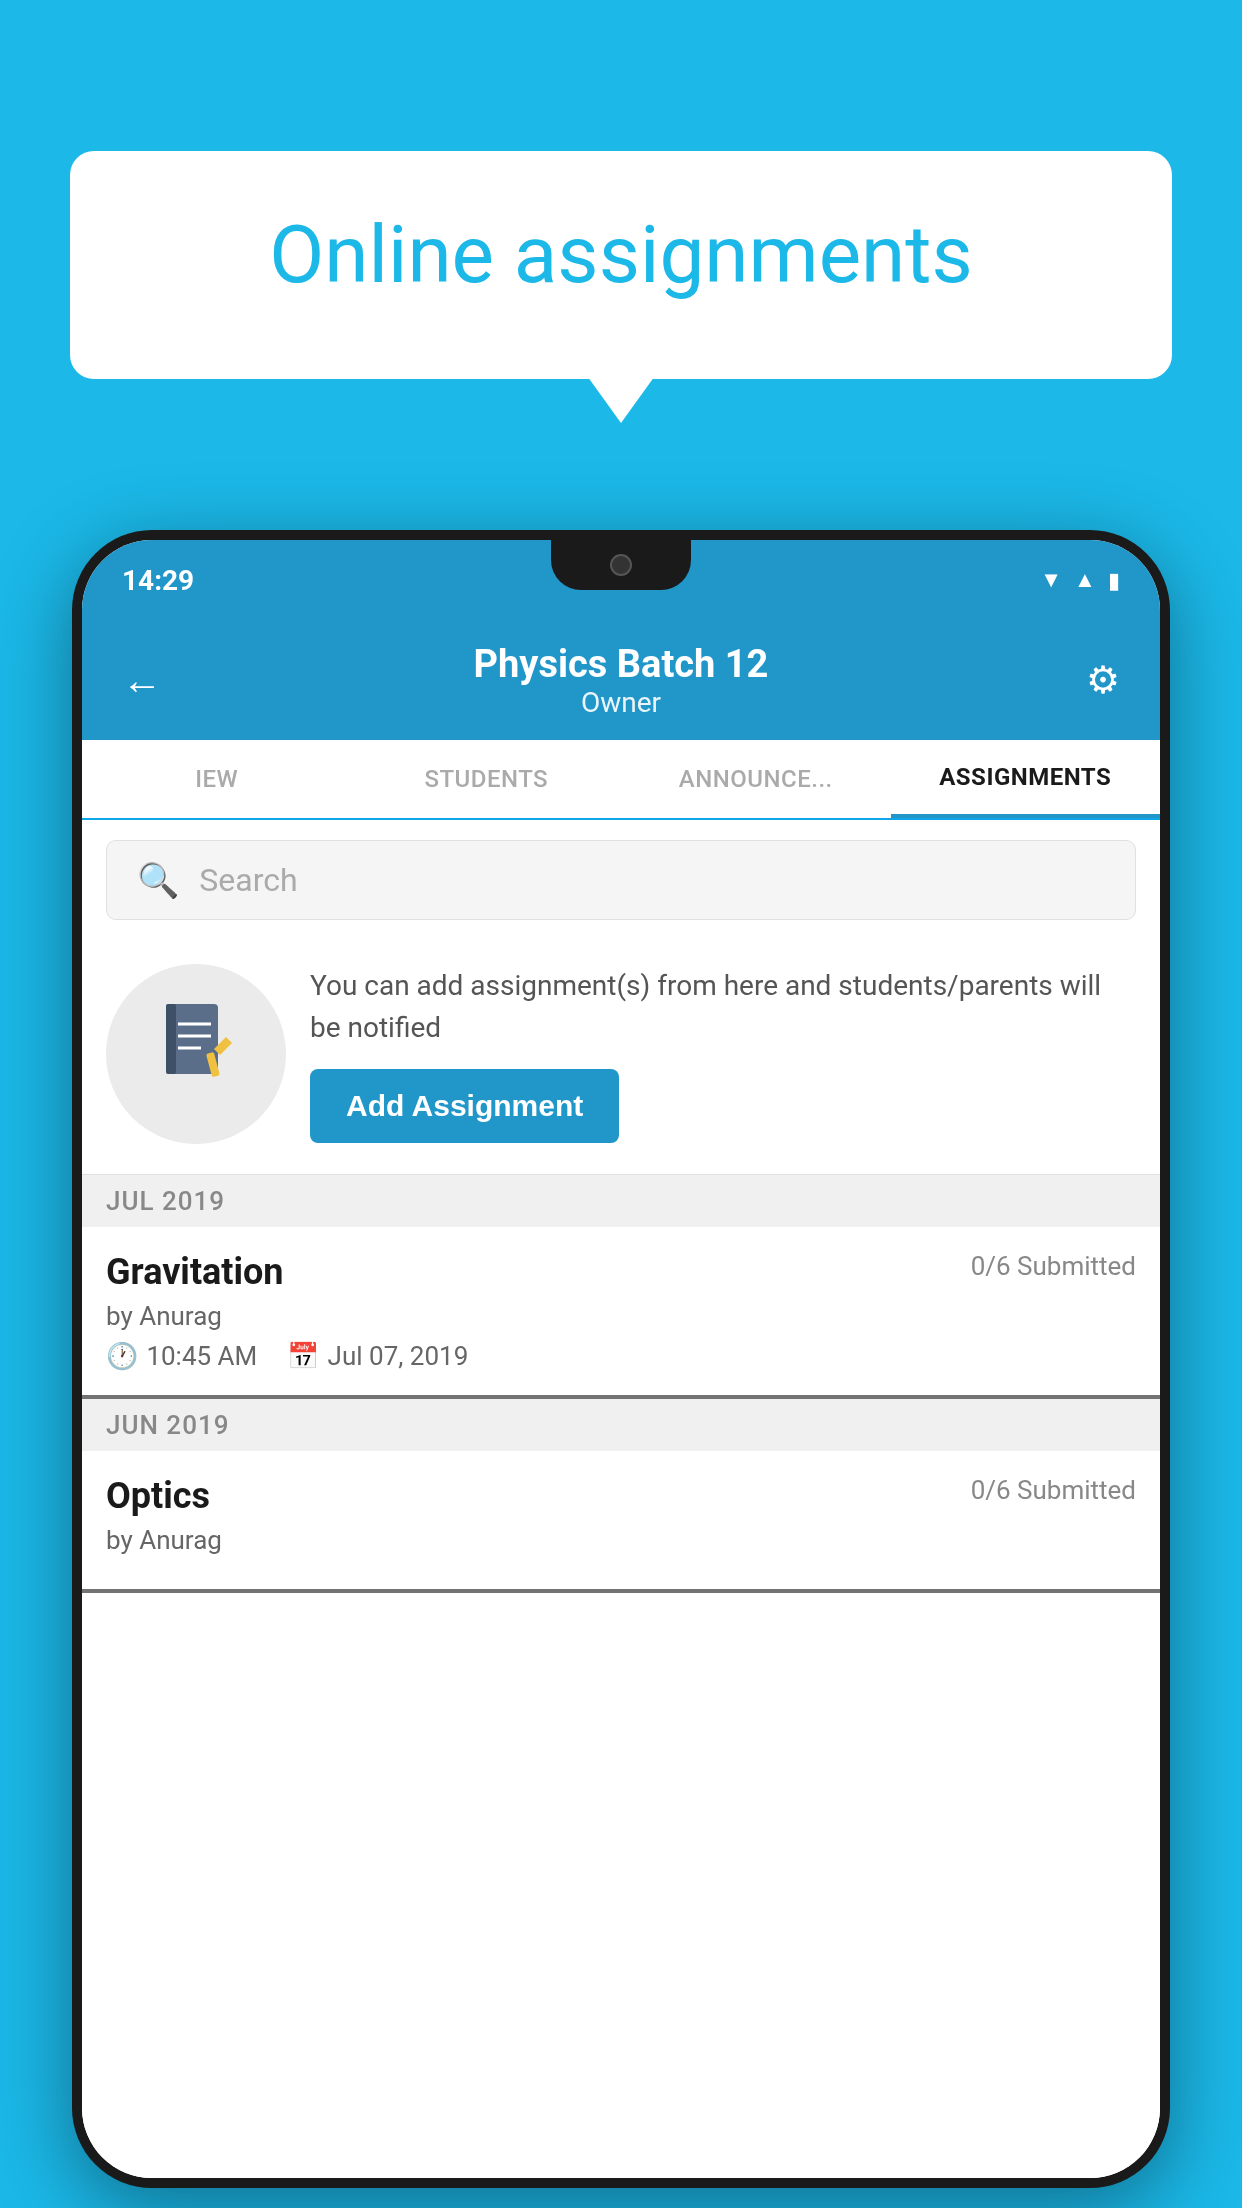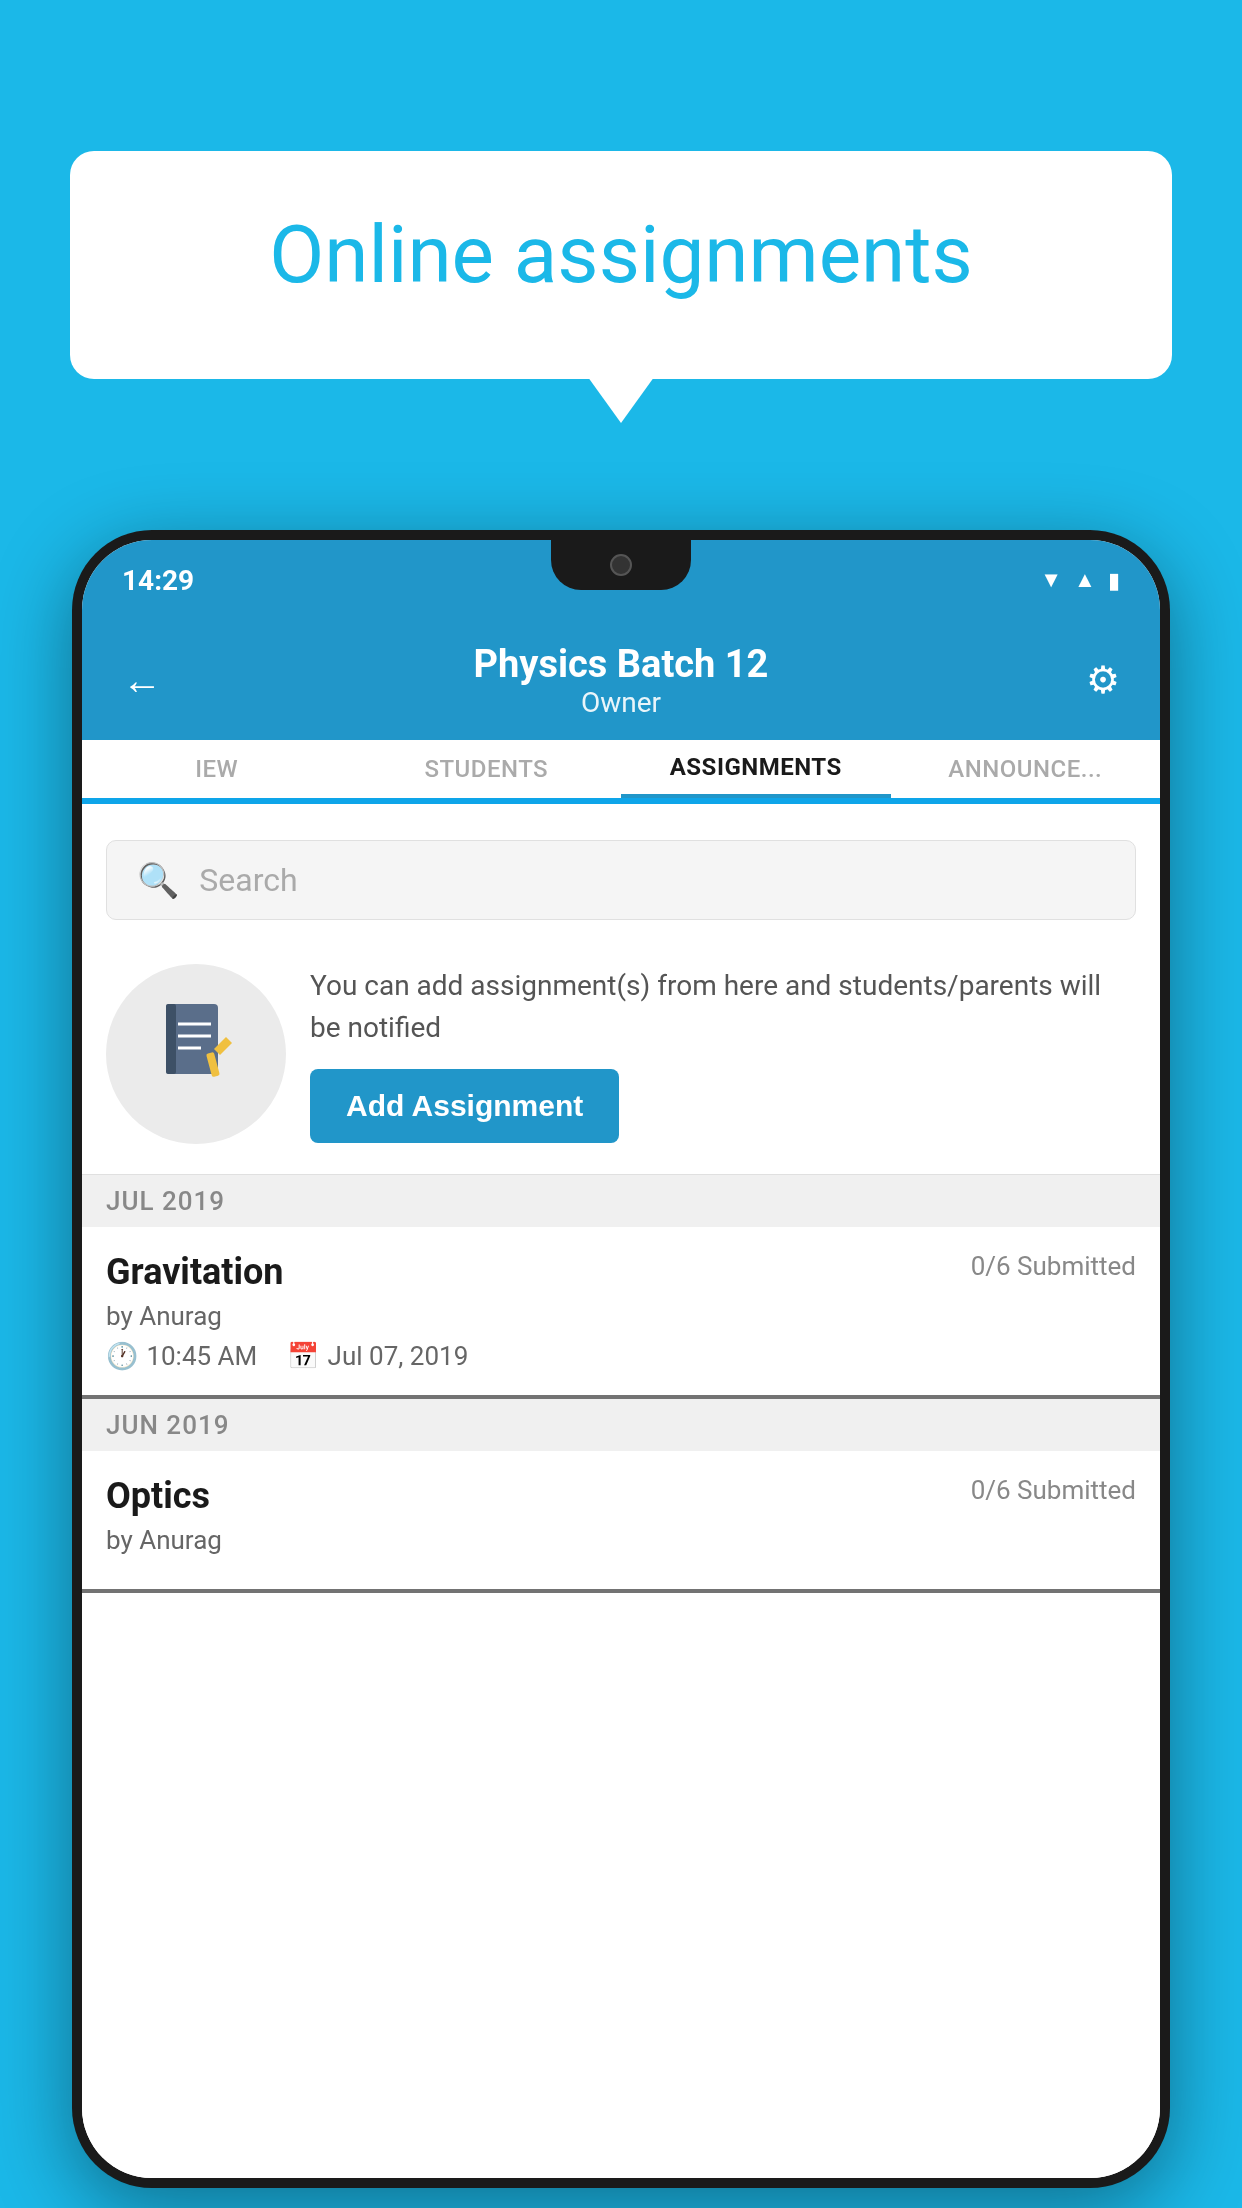--- a/index.html
+++ b/index.html
@@ -168,25 +168,25 @@
       color: white;
       font-size: 38px;
     }
 
     
     .tabs-bar {
       position: absolute;
       top: 200px;
       left: 0;
       right: 0;
-      height: 64px;
-      background: white;
-      display: flex;
-      align-items: center;
-      border-bottom: 6px solid #0ea5e9;
+      height: 80px;
+      background: white;
+      display: flex;
+      align-items: center;
+      border-bottom: 2px solid #0ea5e9;
       overflow: hidden;
     }
 
     .tab-item {
       flex: 1;
       text-align: center;
       font-size: 24px;
       color: #aaa;
       font-weight: 500;
       height: 100%;
@@ -396,25 +396,25 @@
       <span class="header-gear">⚙</span>
     </div>
 
     <div class="tabs-bar">
       <div class="tab-item">
         <span>IEW</span>
       </div>
       <div class="tab-item">
         <span>STUDENTS</span>
       </div>
+      <div class="tab-item">
+        <span>ANNOUNCE...</span>
+      </div>
       <div class="tab-item active">
         <span>ASSIGNMENTS</span>
-      </div>
-      <div class="tab-item">
-        <span>ANNOUNCE...</span>
       </div>
     </div>
 
     <div class="phone-content">
 
       <div class="search-bar-wrap">
         <div class="search-bar">
           <span class="search-icon-wrap">🔍</span>
           <span class="search-placeholder">Search</span>
         </div>

